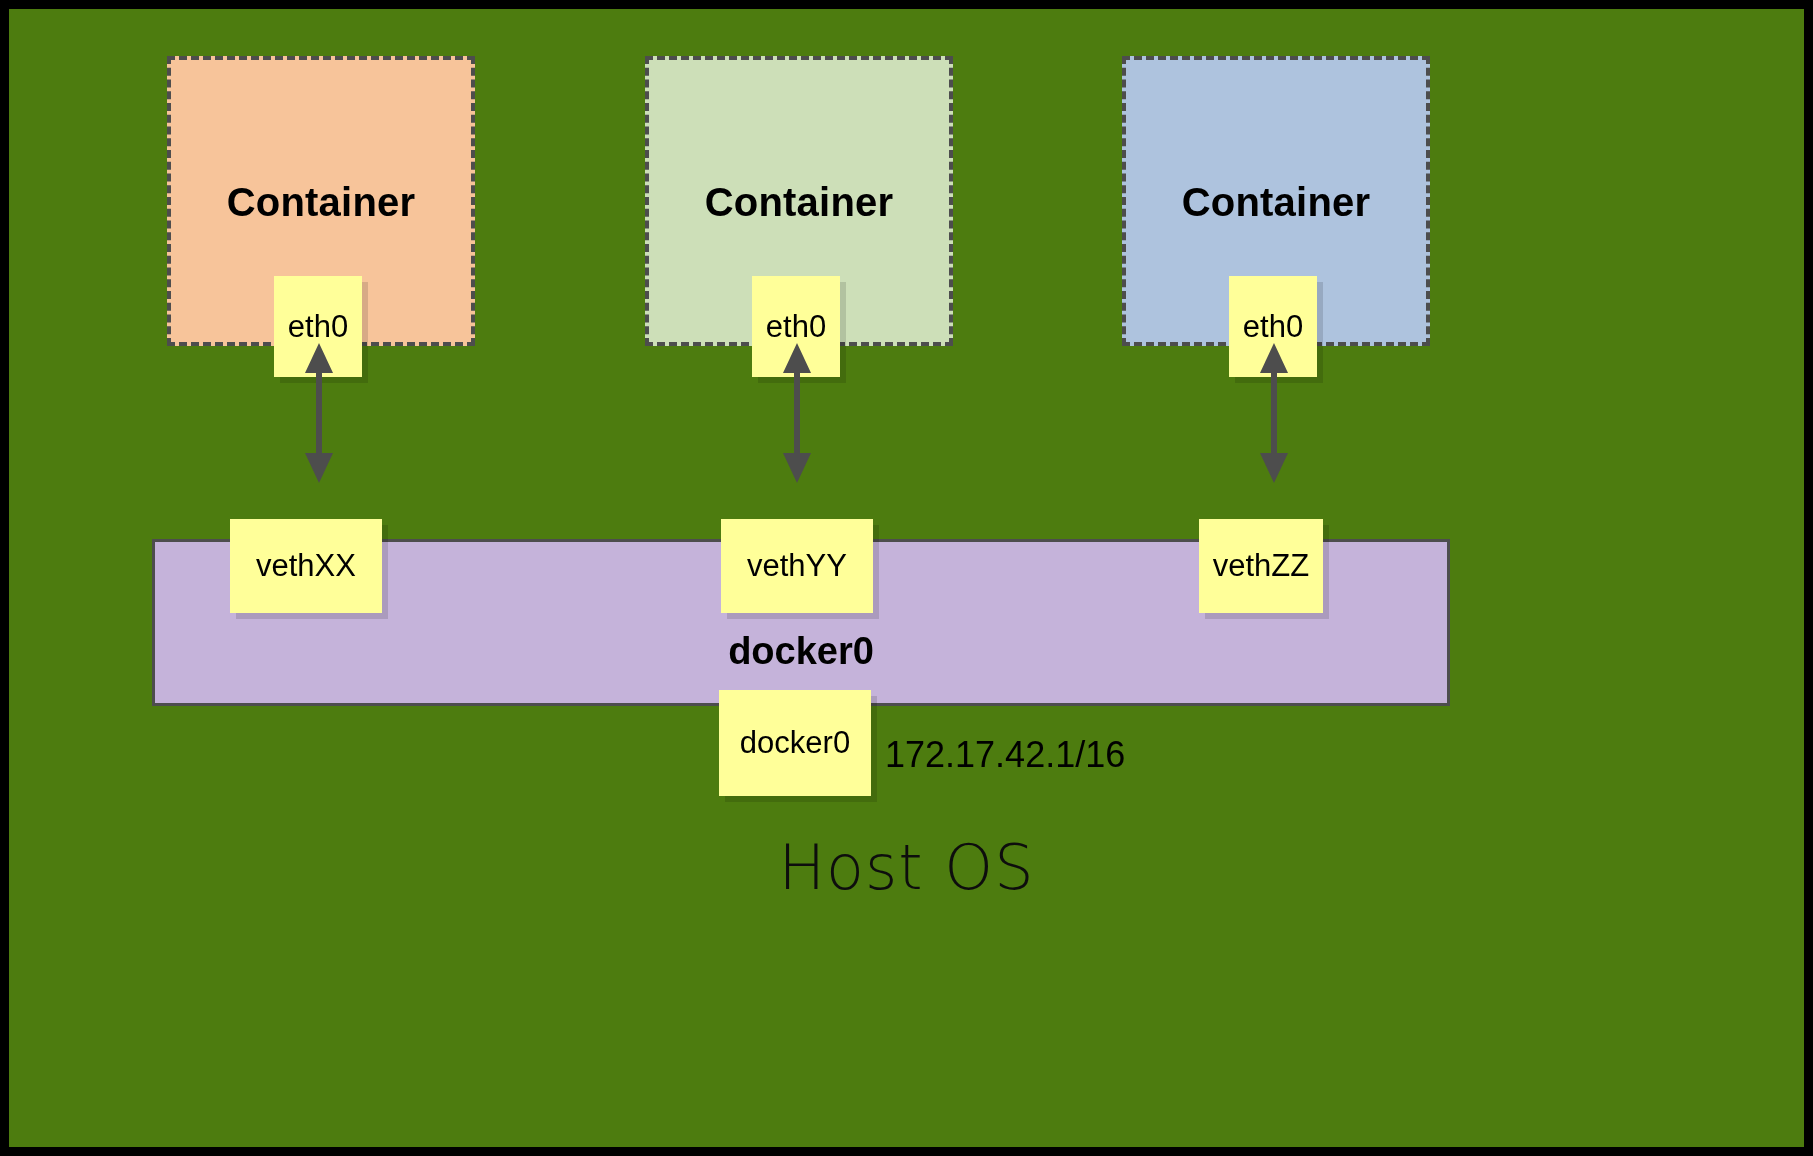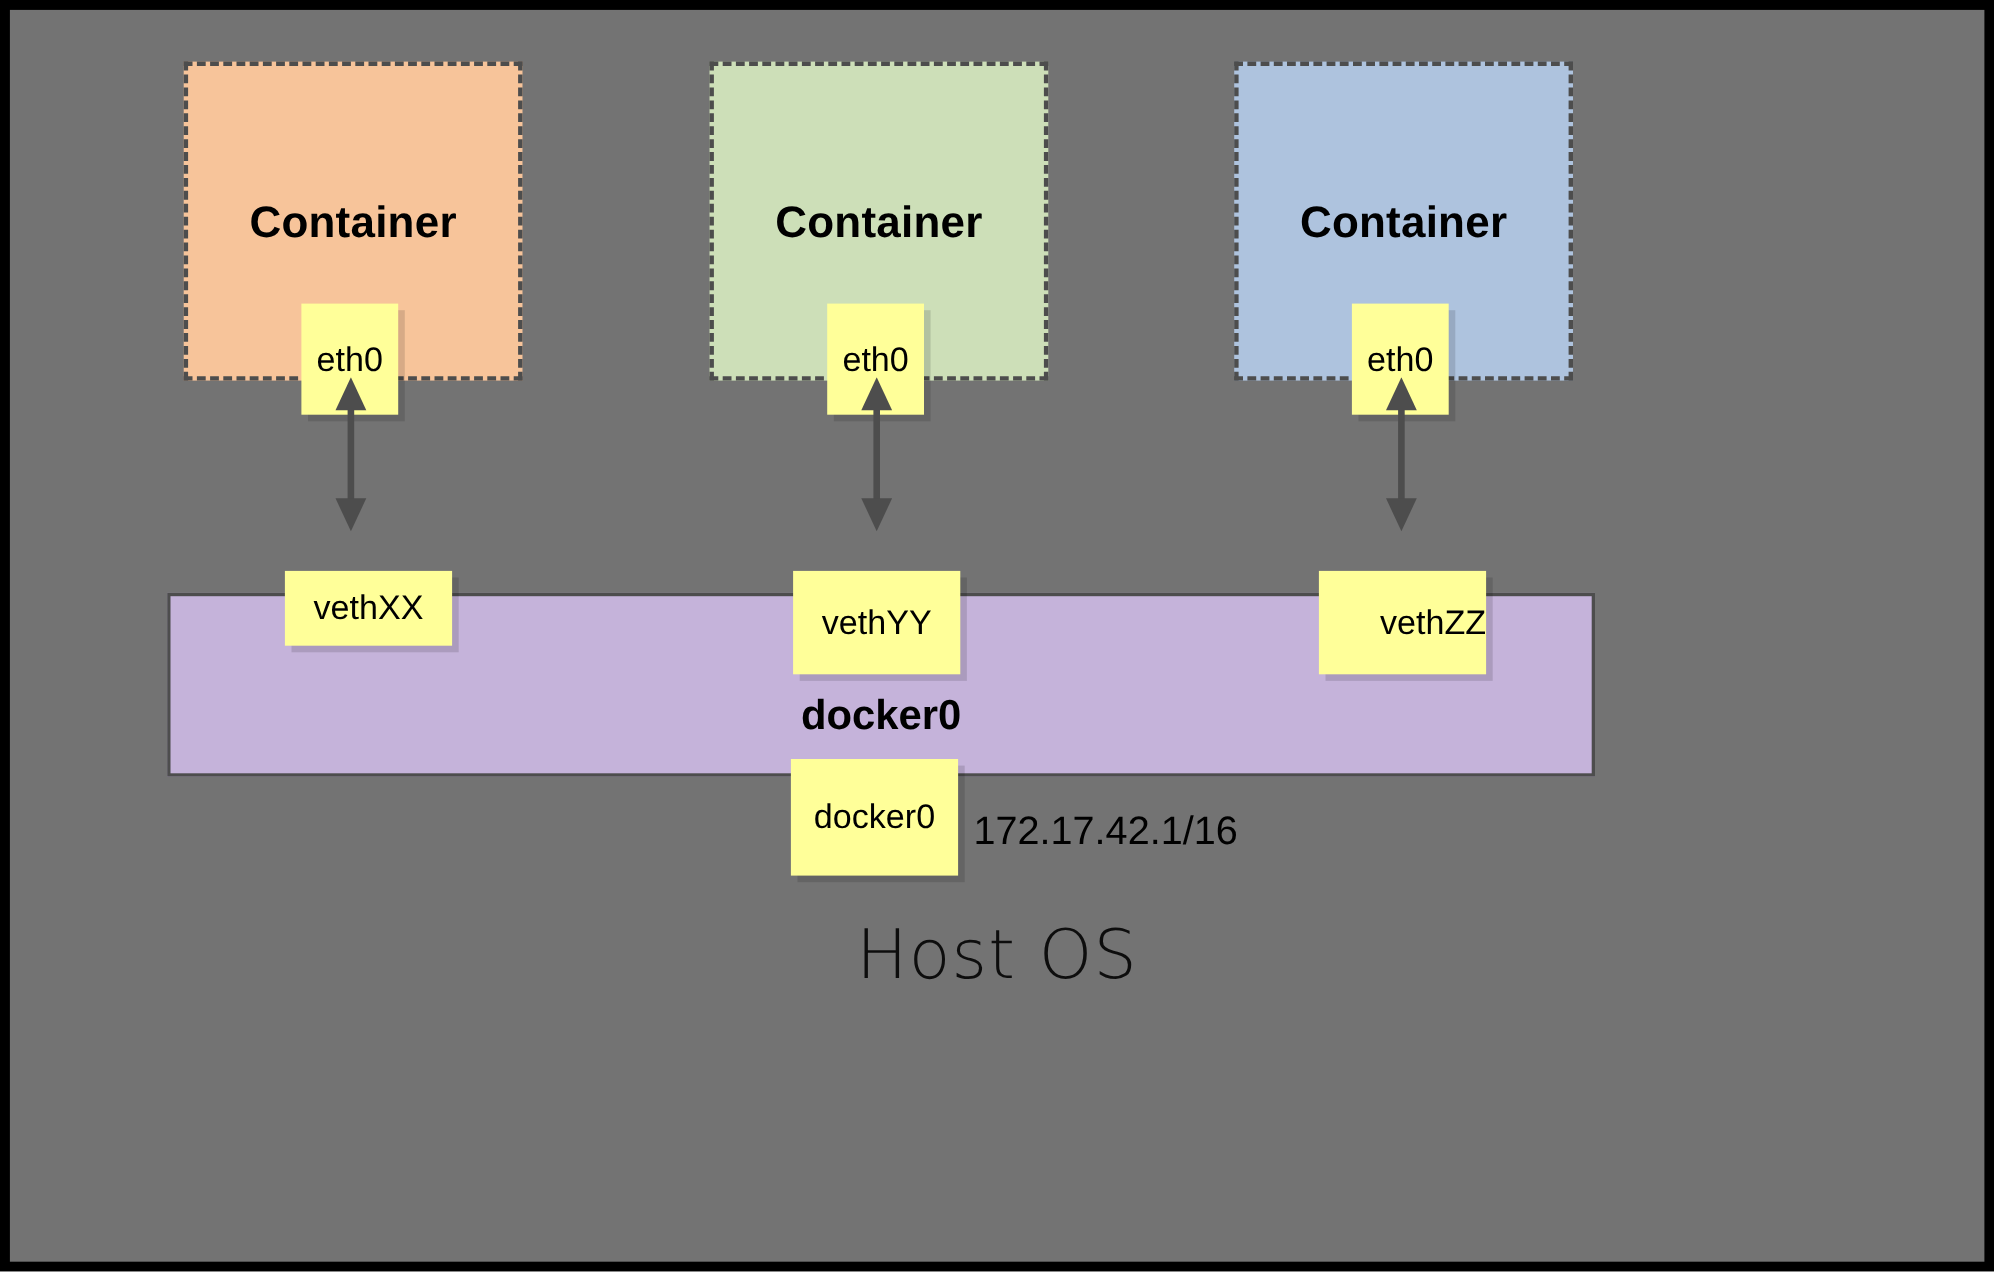--- a/index.html
+++ b/index.html
@@ -4,21 +4,21 @@
 <style>
   html, body {
     margin: 0;
     padding: 0;
     background: #ffffff;
   }
   #canvas {
     position: relative;
     width: 1813px;
     height: 1156px;
-    background: #737373;
+    background: #4d7c0f;
     border: 9px solid #000000;
     box-sizing: border-box;
     overflow: hidden;
     font-family: "Liberation Sans", sans-serif;
   }
 
   
   .container-box {
     position: absolute;
     box-sizing: border-box;
@@ -137,27 +137,27 @@
   <svg class="arrow" style="left:1243px; top:334px; width:44px; height:140px;" viewBox="0 0 44 140">
     <line x1="22" y1="18" x2="22" y2="122" stroke="#4d4d4d" stroke-width="6"></line>
     <polygon points="22,0 36,30 8,30" fill="#4d4d4d"></polygon>
     <polygon points="22,140 36,110 8,110" fill="#4d4d4d"></polygon>
   </svg>
 
   <div id="docker-bar" style="left:143px; top:530px; width:1298px; height:167px;">
     <div id="docker-bar-label">docker0</div>
   </div>
 
-  <div class="note" style="left:250px; top:474px; width:152px; height:68px;">
+  <div class="note" style="left:221px; top:474px; width:152px; height:94px;">
     <span>vethXX</span>
   </div>
   <div class="note" style="left:712px; top:474px; width:152px; height:94px;">
     <span>vethYY</span>
   </div>
-  <div class="note" style="left:1190px; top:474px; width:152px; height:94px;justify-content:flex-end;">
+  <div class="note" style="left:1190px; top:474px; width:124px; height:94px;">
     <span>vethZZ</span>
   </div>
 
   <div class="note" style="left:710px; top:645px; width:152px; height:106px;">
     <span>docker0</span>
   </div>
 
   <div id="ip-label" style="left:876px; top:725px;">172.17.42.1/16</div>
 
   <div id="host-os-label" style="top:822px;">Host OS</div>

